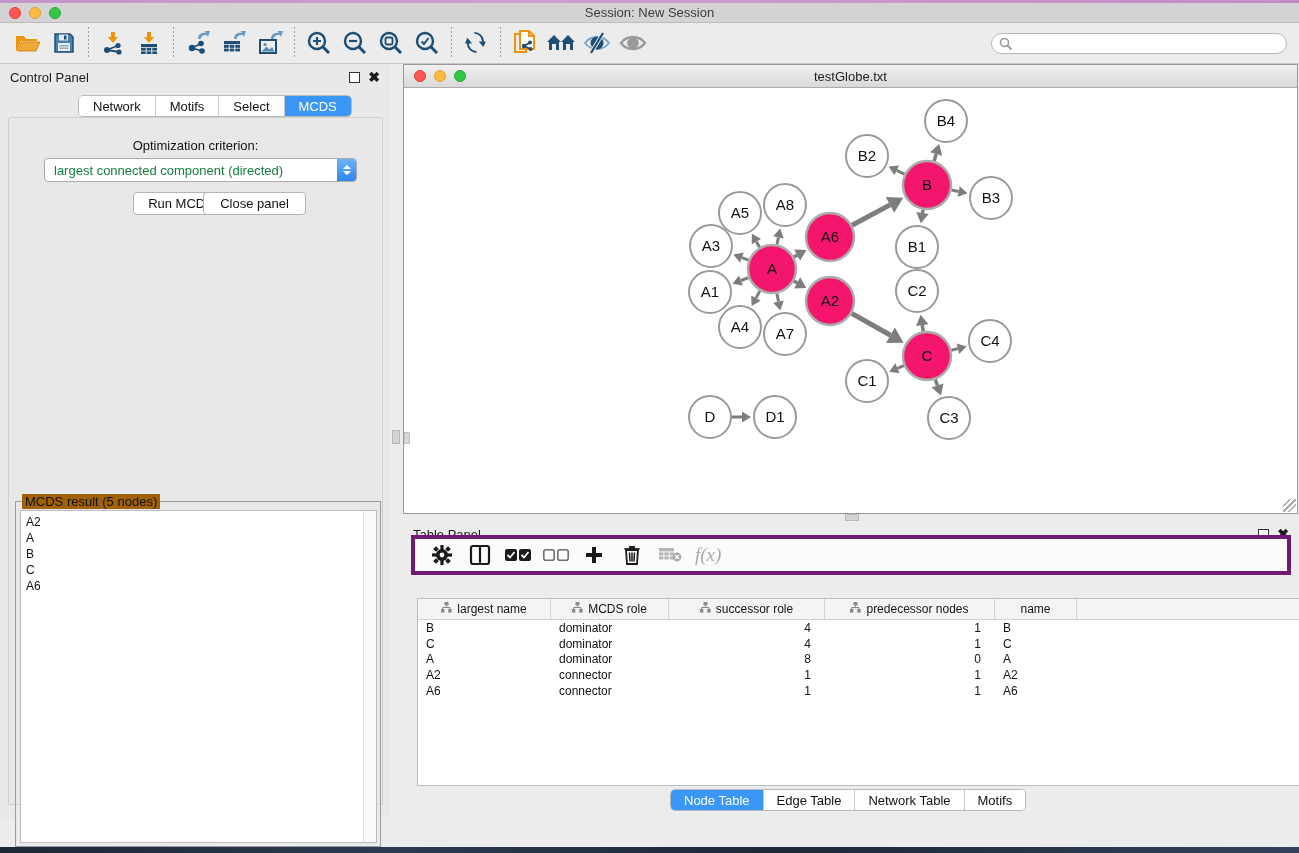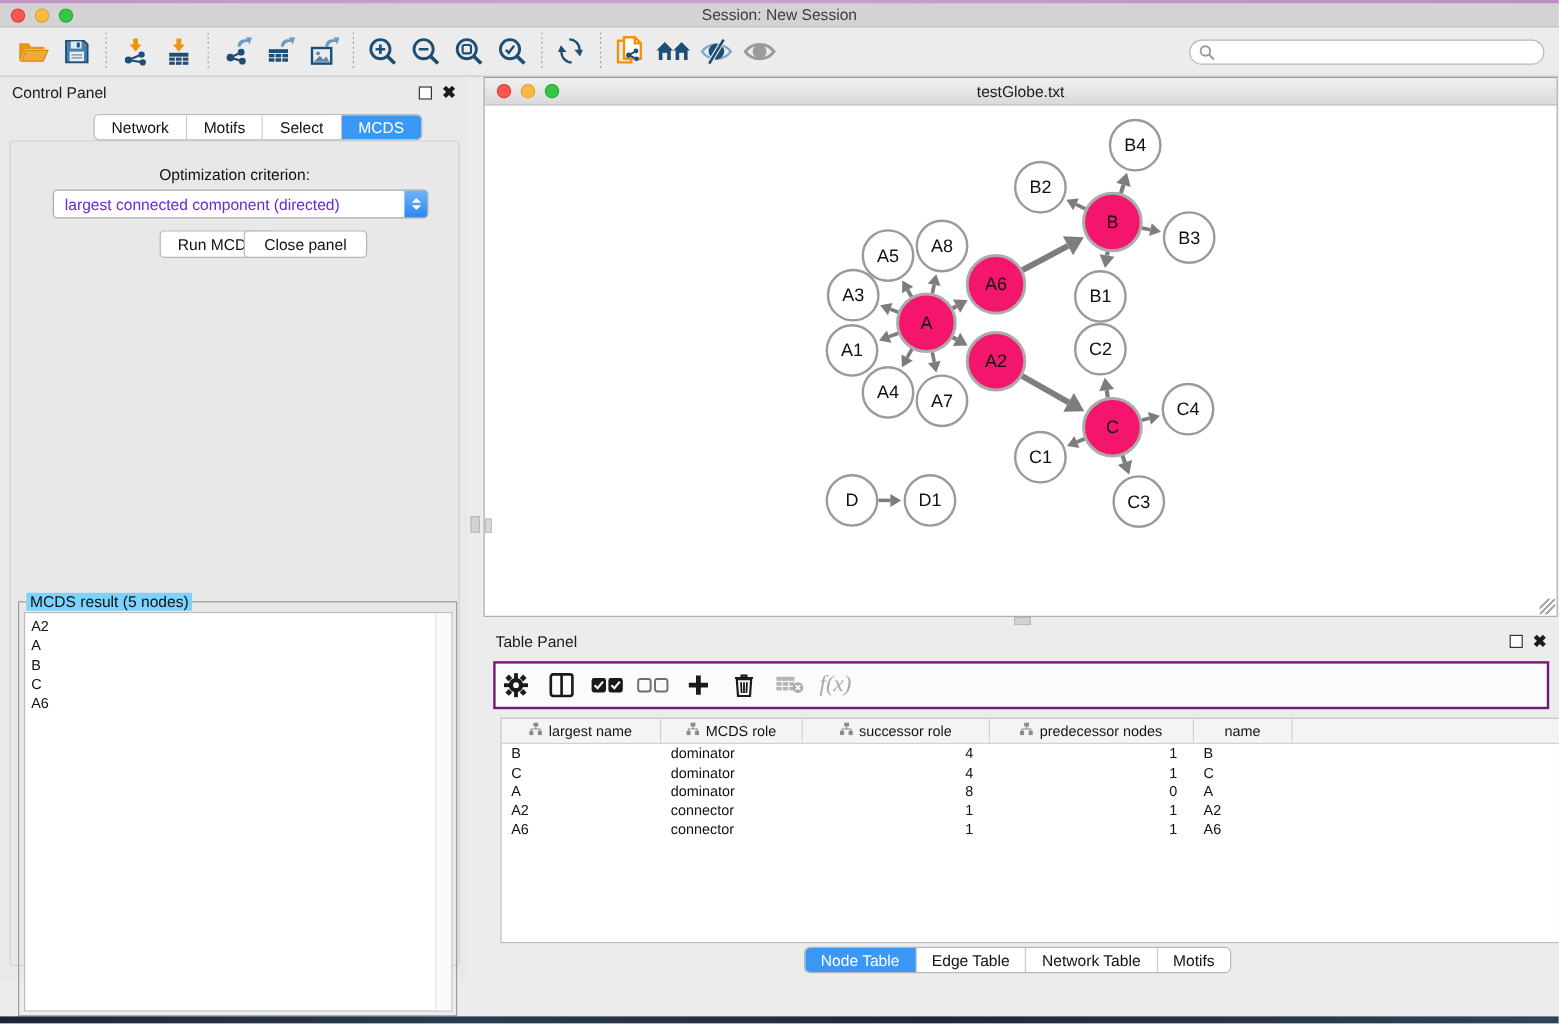--- a/index.html
+++ b/index.html
@@ -48,36 +48,36 @@
   .cp-tab { padding:0 14px; display:flex; align-items:center; background:#fff;
     border-right:1px solid #c9c9c9; color:#111; }
   .cp-tab:last-child { border-right:none; }
   .cp-tab.active { background:#3b97f6; color:#fff; }
   #cp-content { position:absolute; left:8px; top:53px; width:375px; height:688px;
     background:#e8e8e8; border:1px solid #cfcfcf; border-radius:2px; }
   #opt-label { position:absolute; left:0; width:100%; top:20px; text-align:center;
     font-size:13px; color:#111; }
   #opt-select { position:absolute; left:35px; top:40px; width:313px; height:24px;
     background:#fff; border:1px solid #ababab; border-radius:4px; display:flex;
-    align-items:center; font-size:13px; color:#6d28d9; }
+    align-items:center; font-size:13px; color:#15803d; }
   #opt-select .val { padding-left:9px; flex:1; white-space:nowrap; }
   #opt-select .caps { width:19px; height:22px; margin:0;
     background:linear-gradient(#6eb3f9,#2e86f2); border-radius:0 3px 3px 0;
     display:flex; flex-direction:column; align-items:center; justify-content:center; }
   .chev { width:0; height:0; border-left:4px solid transparent; border-right:4px solid transparent; }
   .chev.up { border-bottom:4px solid #fff; margin-bottom:2px; }
   .chev.dn { border-top:4px solid #fff; }
   .cp-btn { position:absolute; top:74px; height:23px; background:#fff;
     border:1px solid #b5b5b5; border-radius:4px; font-size:13px; color:#111;
     display:flex; align-items:center; justify-content:center; }
   #run-btn { left:84px; width:96px;margin-left:40px; }
   #closep-btn { left:194px; width:103px; }
   #result-group { position:absolute; left:6px; top:383px; width:366px; height:346px;
     border:1px solid #9c9c9c; }
-  #result-legend { position:absolute; left:6px; top:-8px; background:#7dd3fc;
+  #result-legend { position:absolute; left:6px; top:-8px; background:#a16207;
     font-size:13px; color:#111; padding:0 3px; }
   #result-list { position:absolute; left:4px; top:8px; width:357px; height:333px;
     background:#fff; border:1px solid #bdbdbd; font-size:12px; color:#111; }
   #result-list .items { padding:3px 0 0 5px; line-height:16px; }
   #result-scroll { position:absolute; right:0; top:0; width:13px; height:100%;
     background:#fafafa; border-left:1px solid #e3e3e3; }
 
   
   #v-divider-handle { left:392px; top:430px; width:8px; height:14px;
     background:#d3d3d3; border:1px solid #b9b9b9; }
@@ -95,23 +95,23 @@
   #net-resize-grip { position:absolute; right:1px; bottom:1px; width:13px; height:13px;
     background:
      linear-gradient(135deg, rgba(0,0,0,0) 46%, #a9a9a9 46%, #a9a9a9 54%, rgba(0,0,0,0) 54%) ,
      linear-gradient(135deg, rgba(0,0,0,0) 66%, #a9a9a9 66%, #a9a9a9 74%, rgba(0,0,0,0) 74%),
      linear-gradient(135deg, rgba(0,0,0,0) 26%, #a9a9a9 26%, #a9a9a9 34%, rgba(0,0,0,0) 34%); }
   #h-divider-handle { left:845px; top:514px; width:14px; height:7px;
     background:#d3d3d3; border:1px solid #b9b9b9; }
 
   
   #table-panel { left:403px; top:521px; width:896px; height:297px; background:#ececec; }
-  #tp-toolbar { position:absolute; left:8px; top:30px; width:880px; height:40px;
-    background:#fbfbfb; border:2px solid #701a75; display:flex; align-items:center;
-    gap:4px; }
+  #tp-toolbar { position:absolute; left:8px; top:14px; width:880px; height:40px;
+    background:#fbfbfb; border:4px solid #701a75; display:flex; align-items:center;
+    padding-left:10px; gap:4px; }
   .tp-ic { width:34px; height:32px; display:flex; align-items:center; justify-content:center; }
   #fx-label { font-family:"Liberation Serif", serif; font-style:italic; font-size:19px;
     color:#a9a9a9; margin-left:4px; }
   #node-table { position:absolute; left:14px; top:77px; width:1276px; height:188px;
     background:#fff; border:1px solid #bdbdbd; font-size:12px; color:#111; overflow:hidden; }
   #nt-header { display:flex; height:21px; background:#f4f4f4; border-bottom:1px solid #d2d2d2; }
   .nt-col { display:flex; align-items:center; justify-content:center; gap:5px;
     border-right:1px solid #d2d2d2; color:#141414; }
   .nt-row { display:flex; height:15.8px; align-items:center; }
   .nt-cell { overflow:hidden; white-space:nowrap; }

